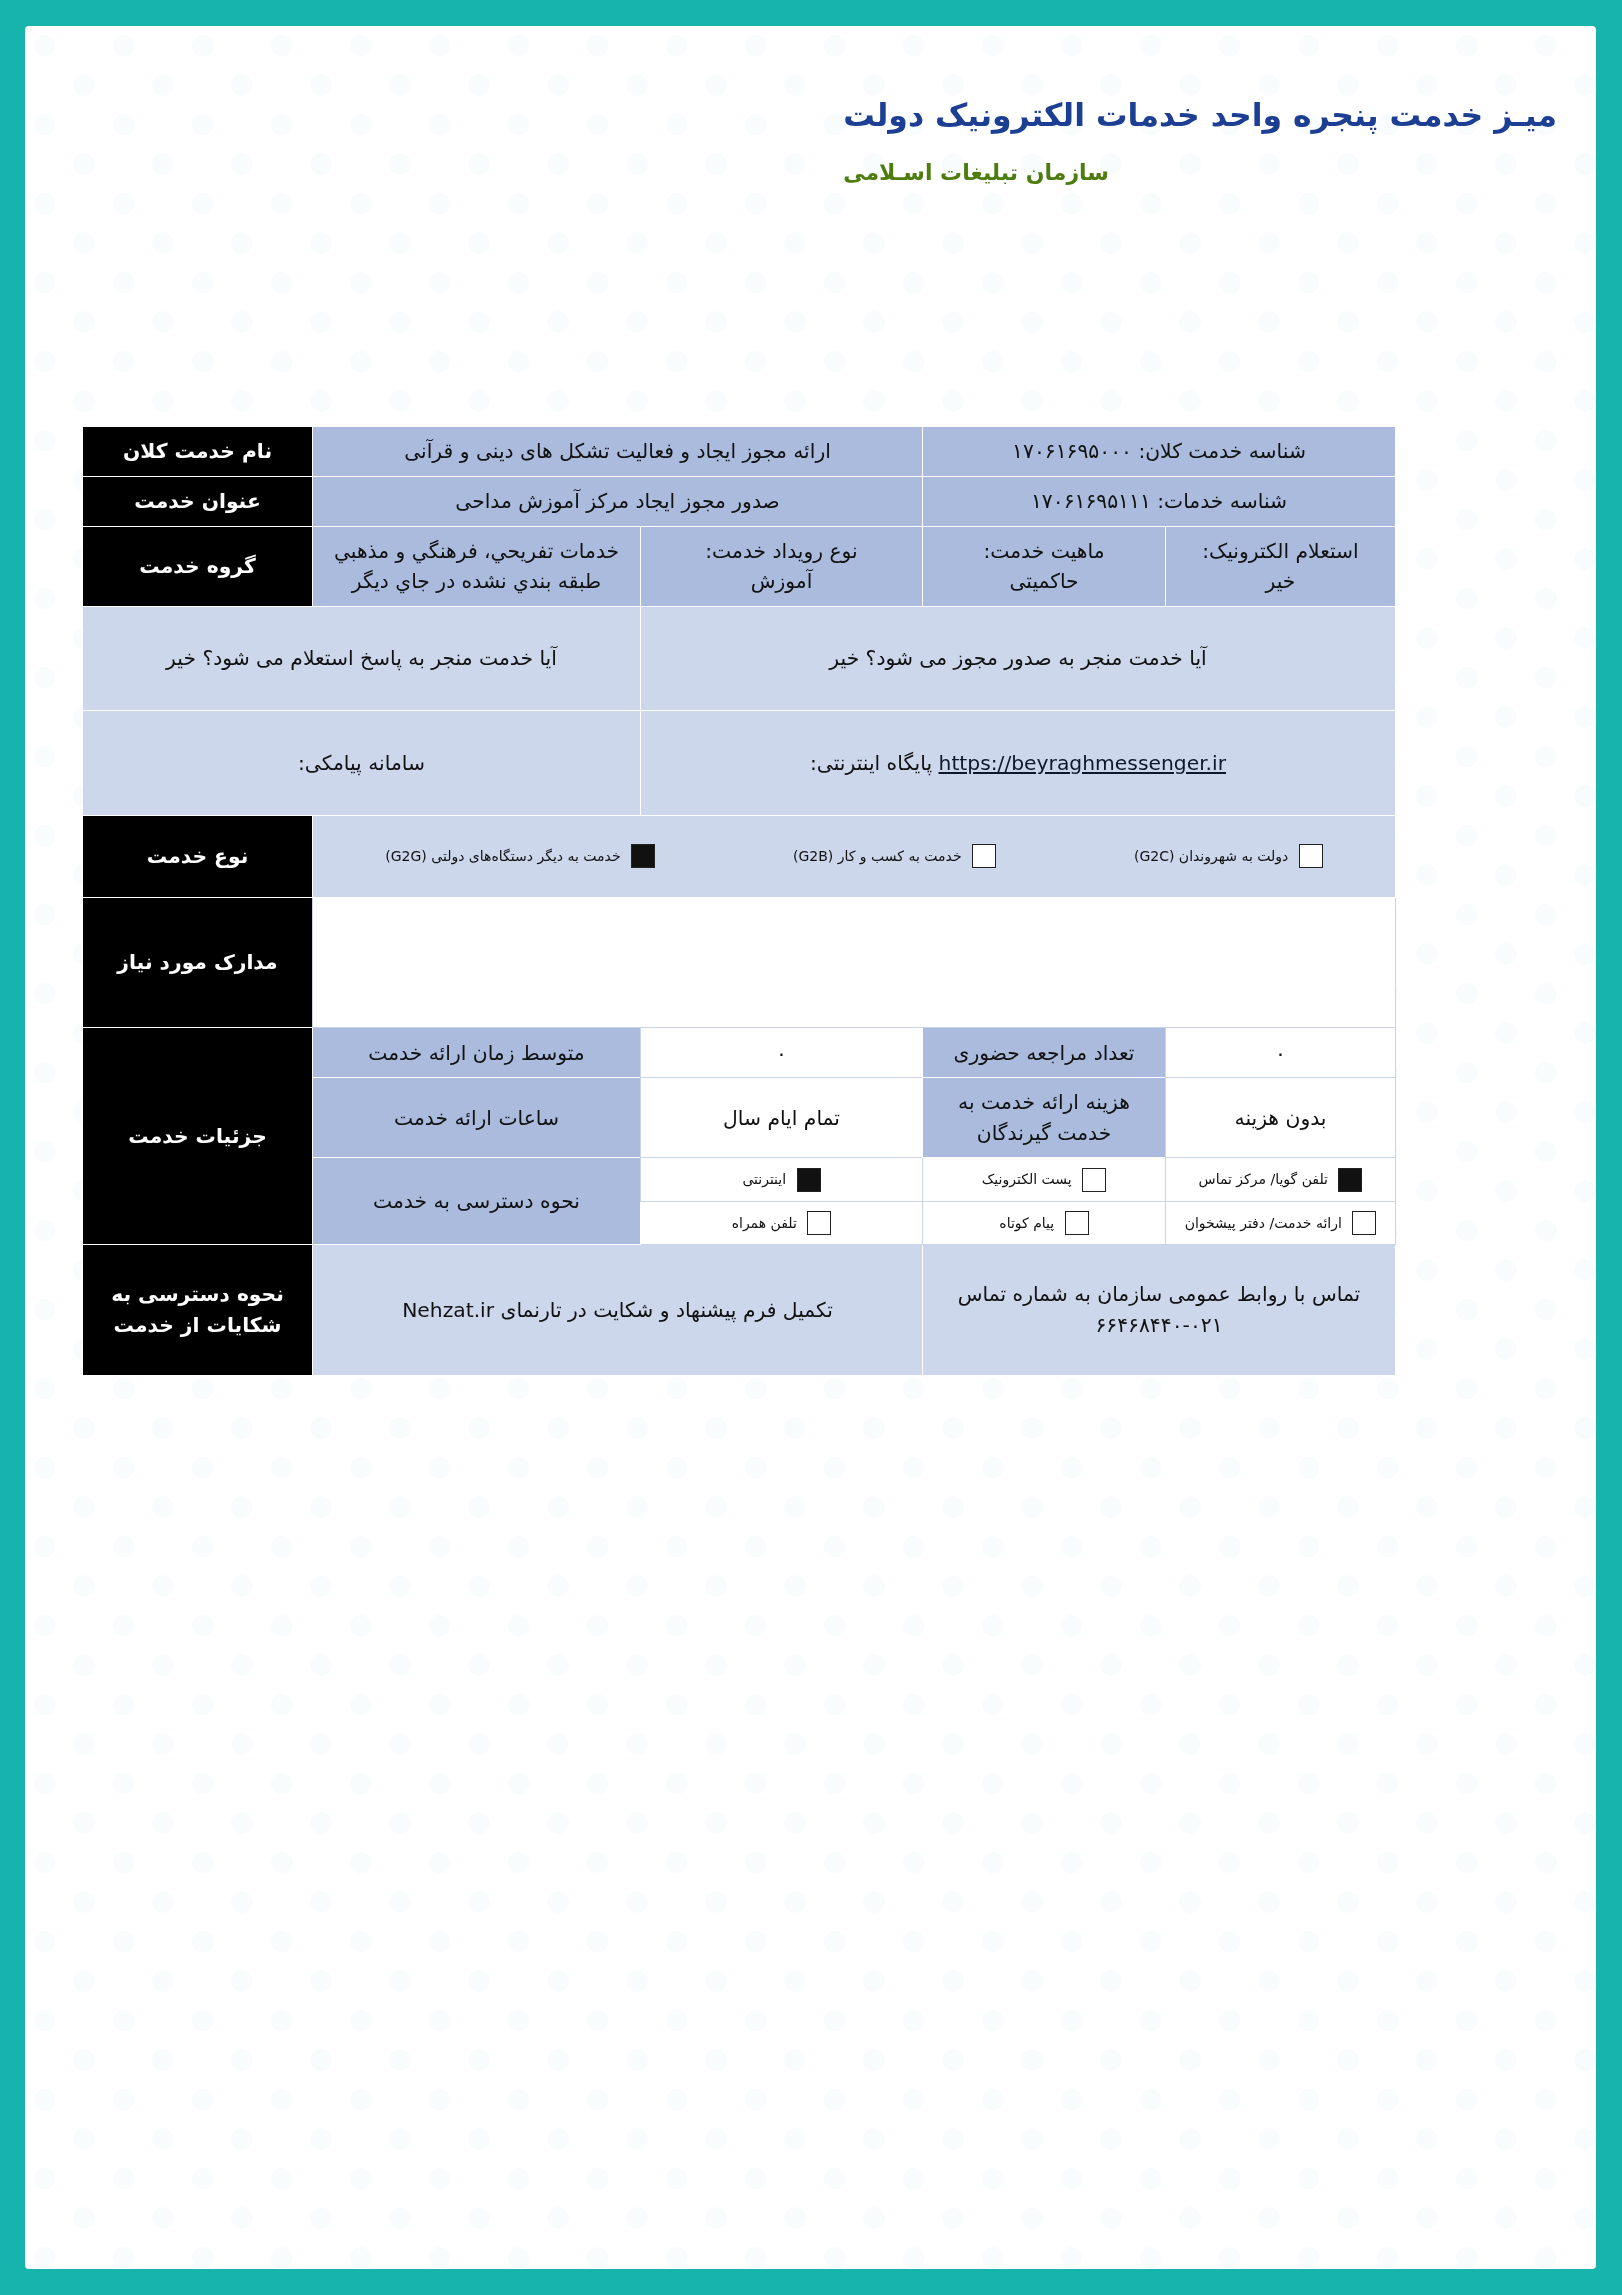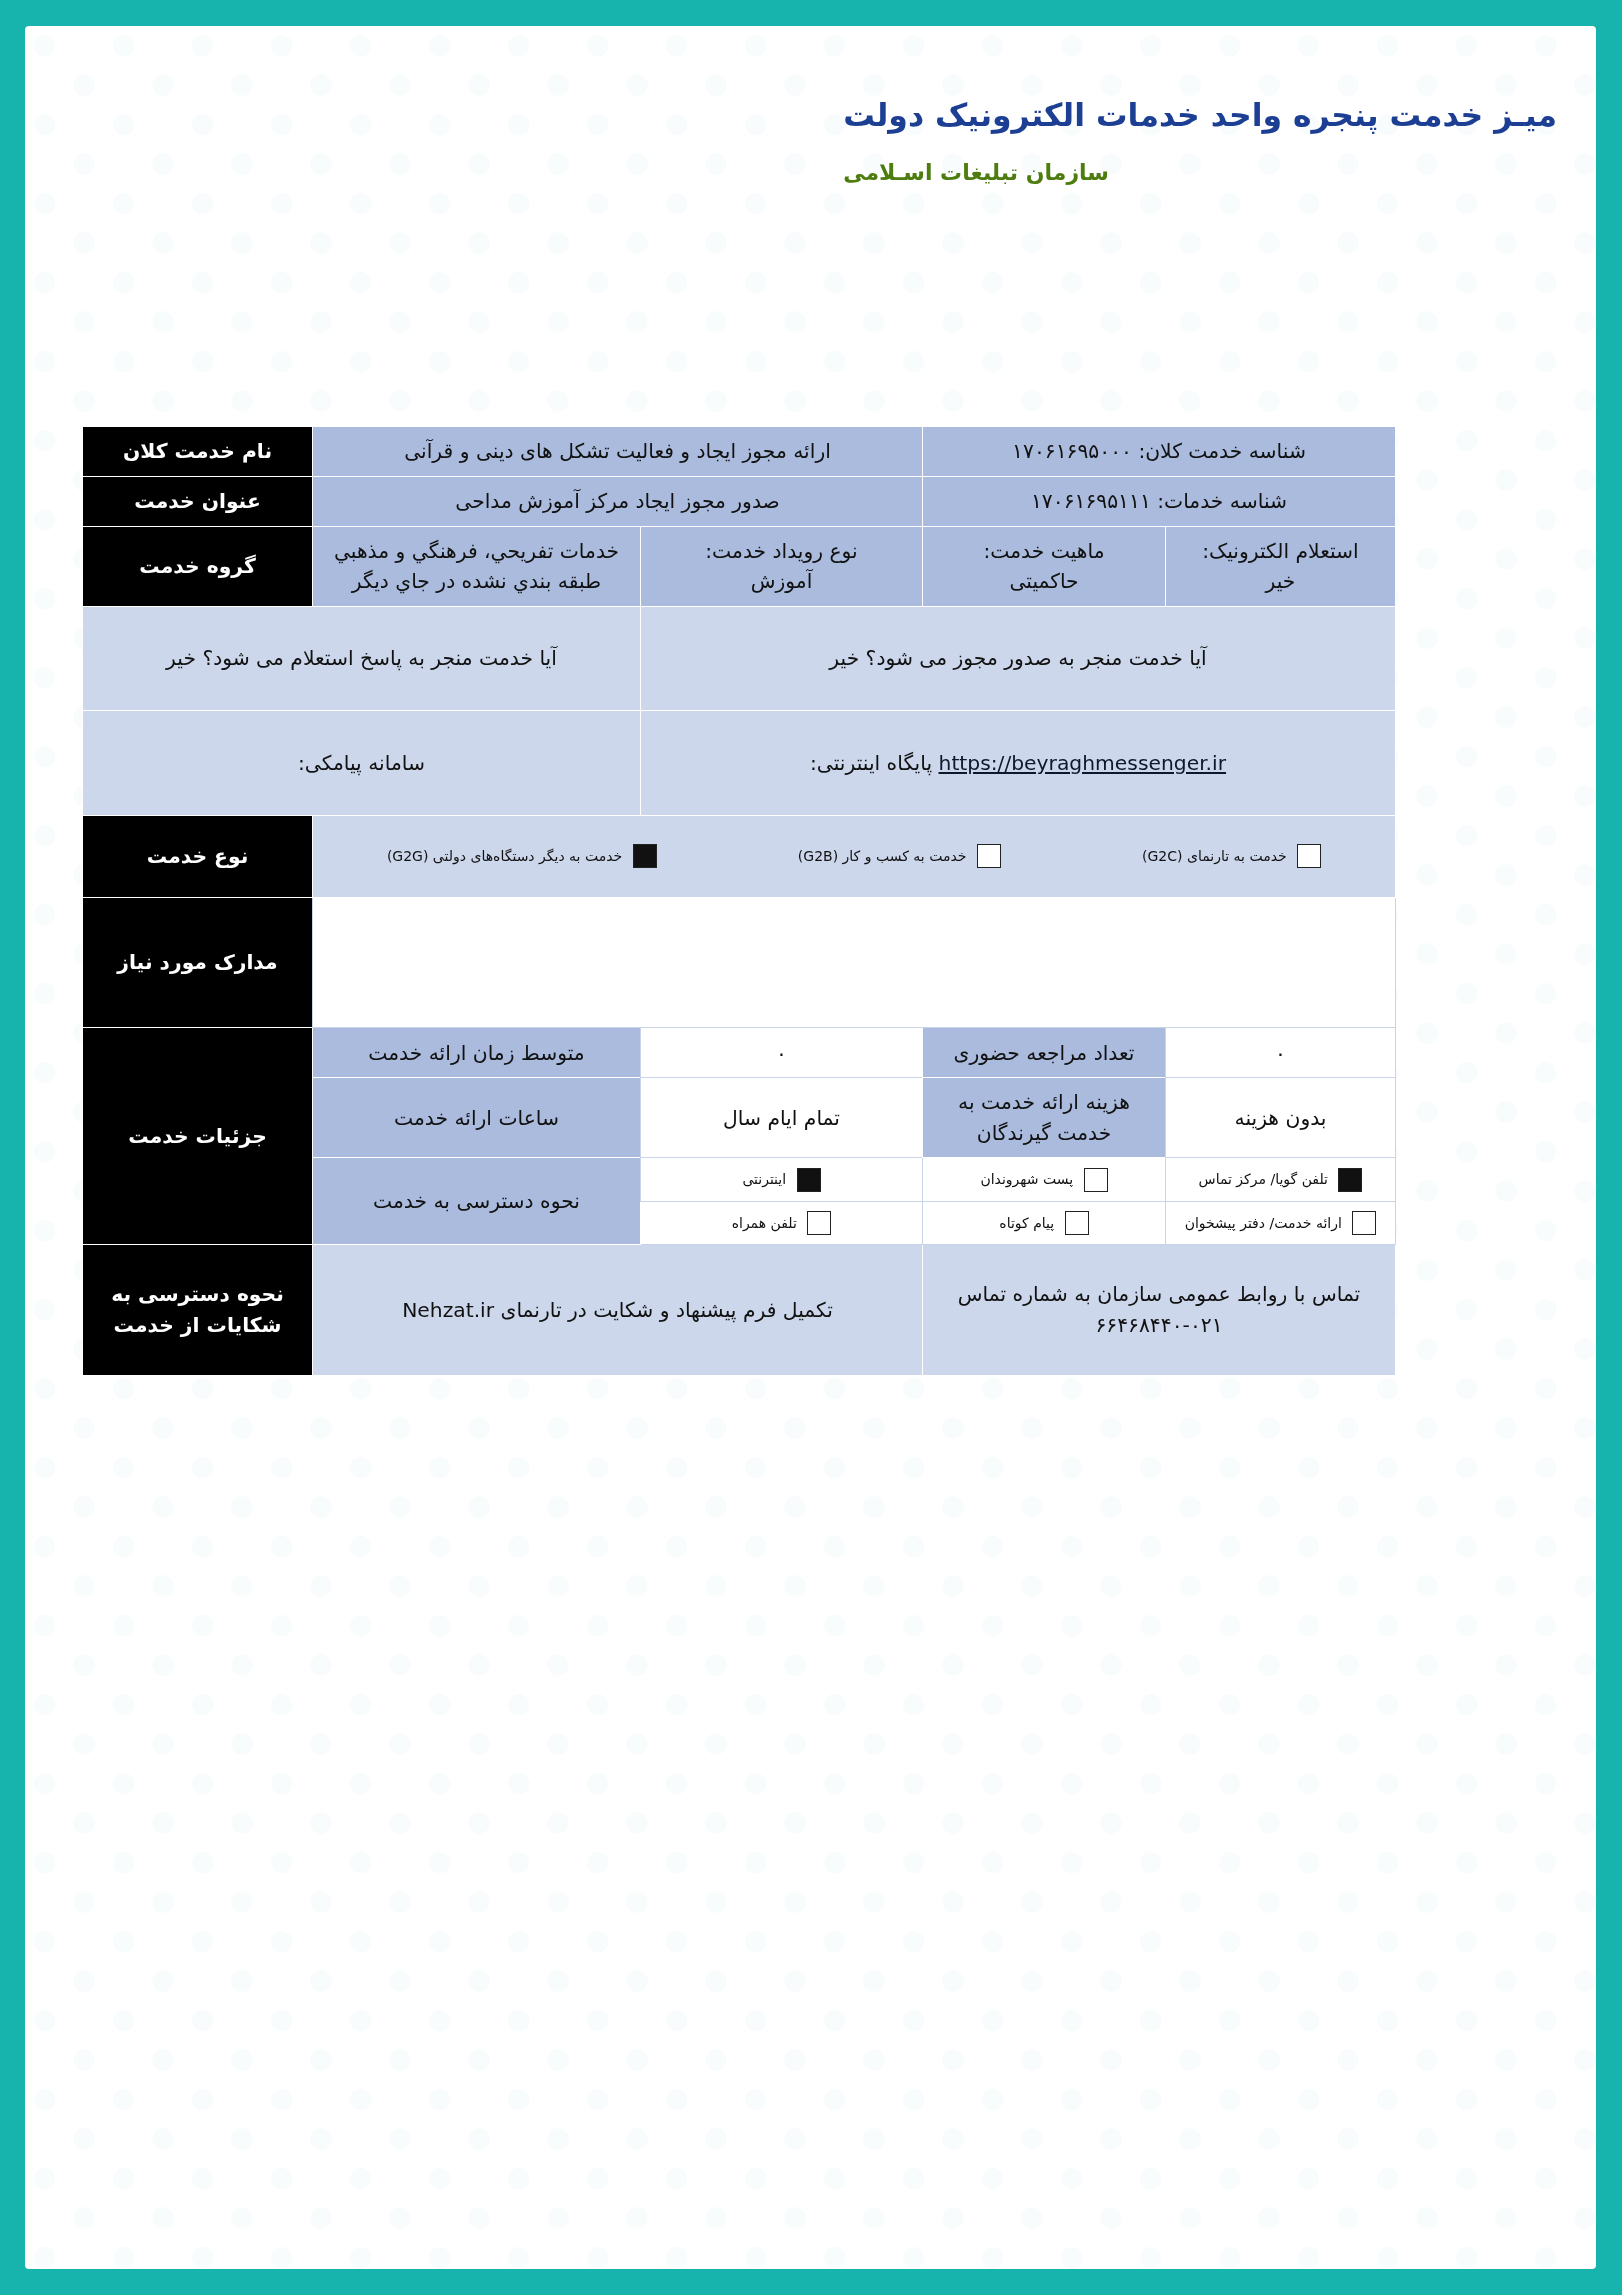--- a/index.html
+++ b/index.html
@@ -229,21 +229,21 @@
             <span>پایگاه اینترنتی:</span>
           </td>
           <td class="cell-light" colspan="2">سامانه پیامکی:</td>
         </tr>
 
         <tr>
           <td class="cell-light" colspan="4" style="height:63px">
             <div style="display:flex;flex-direction:row;align-items:center;justify-content:space-around;gap:17px;">
               <div class="checkrow">
                 <span class="chk"></span>
-                <span class="chk-label">خدمت به تارنمای (G2C)</span>
+                <span class="chk-label">دولت به شهروندان (G2C)</span>
               </div>
               <div class="checkrow">
                 <span class="chk"></span>
                 <span class="chk-label">خدمت به کسب و کار (G2B)</span>
               </div>
               <div class="checkrow">
                 <span class="chk checked"></span>
                 <span class="chk-label">خدمت به دیگر دستگاه‌های دولتی (G2G)</span>
               </div>
             </div>
@@ -274,21 +274,21 @@
         <tr>
           <td class="cell-white">
             <div class="checkrow">
               <span class="chk checked"></span>
               <span class="chk-label">تلفن گویا/ مرکز تماس</span>
             </div>
           </td>
           <td class="cell-white">
             <div class="checkrow">
               <span class="chk"></span>
-              <span class="chk-label">پست شهروندان</span>
+              <span class="chk-label">پست الکترونیک</span>
             </div>
           </td>
           <td class="cell-white">
             <div class="checkrow">
               <span class="chk checked"></span>
               <span class="chk-label">اینترنتی</span>
             </div>
           </td>
           <td class="cell-mid" rowspan="2">نحوه دسترسی به خدمت</td>
         </tr>

